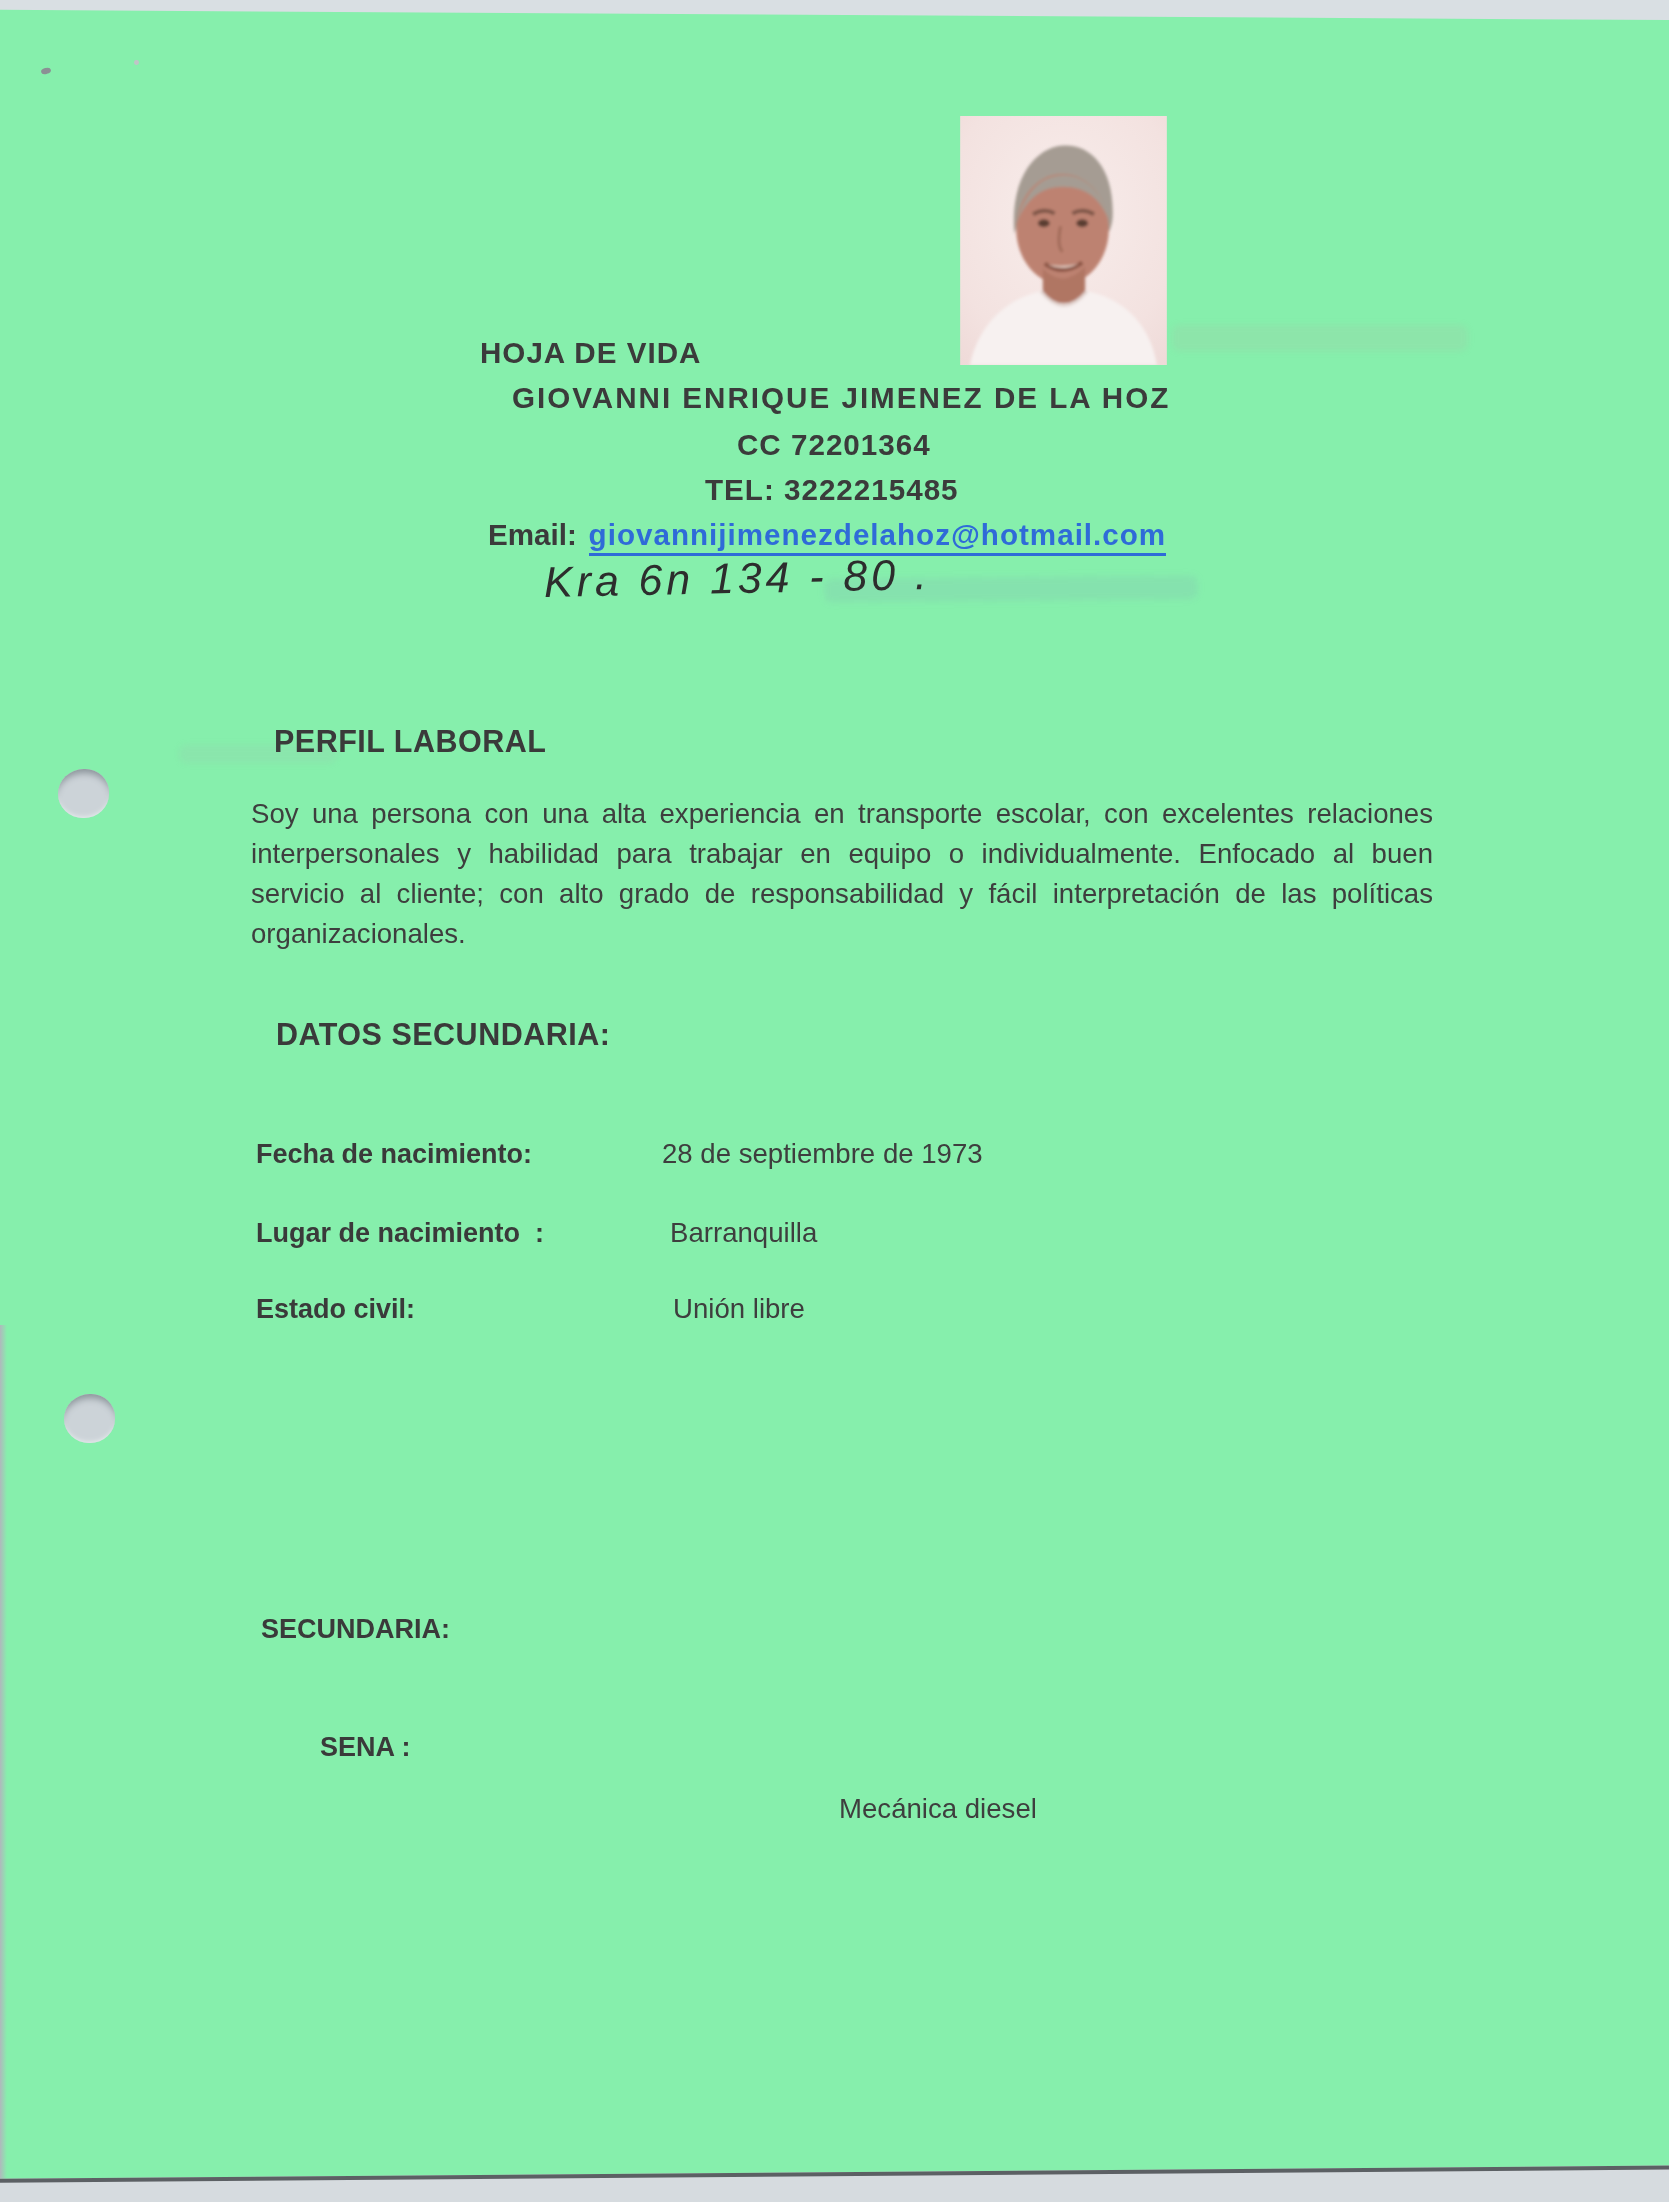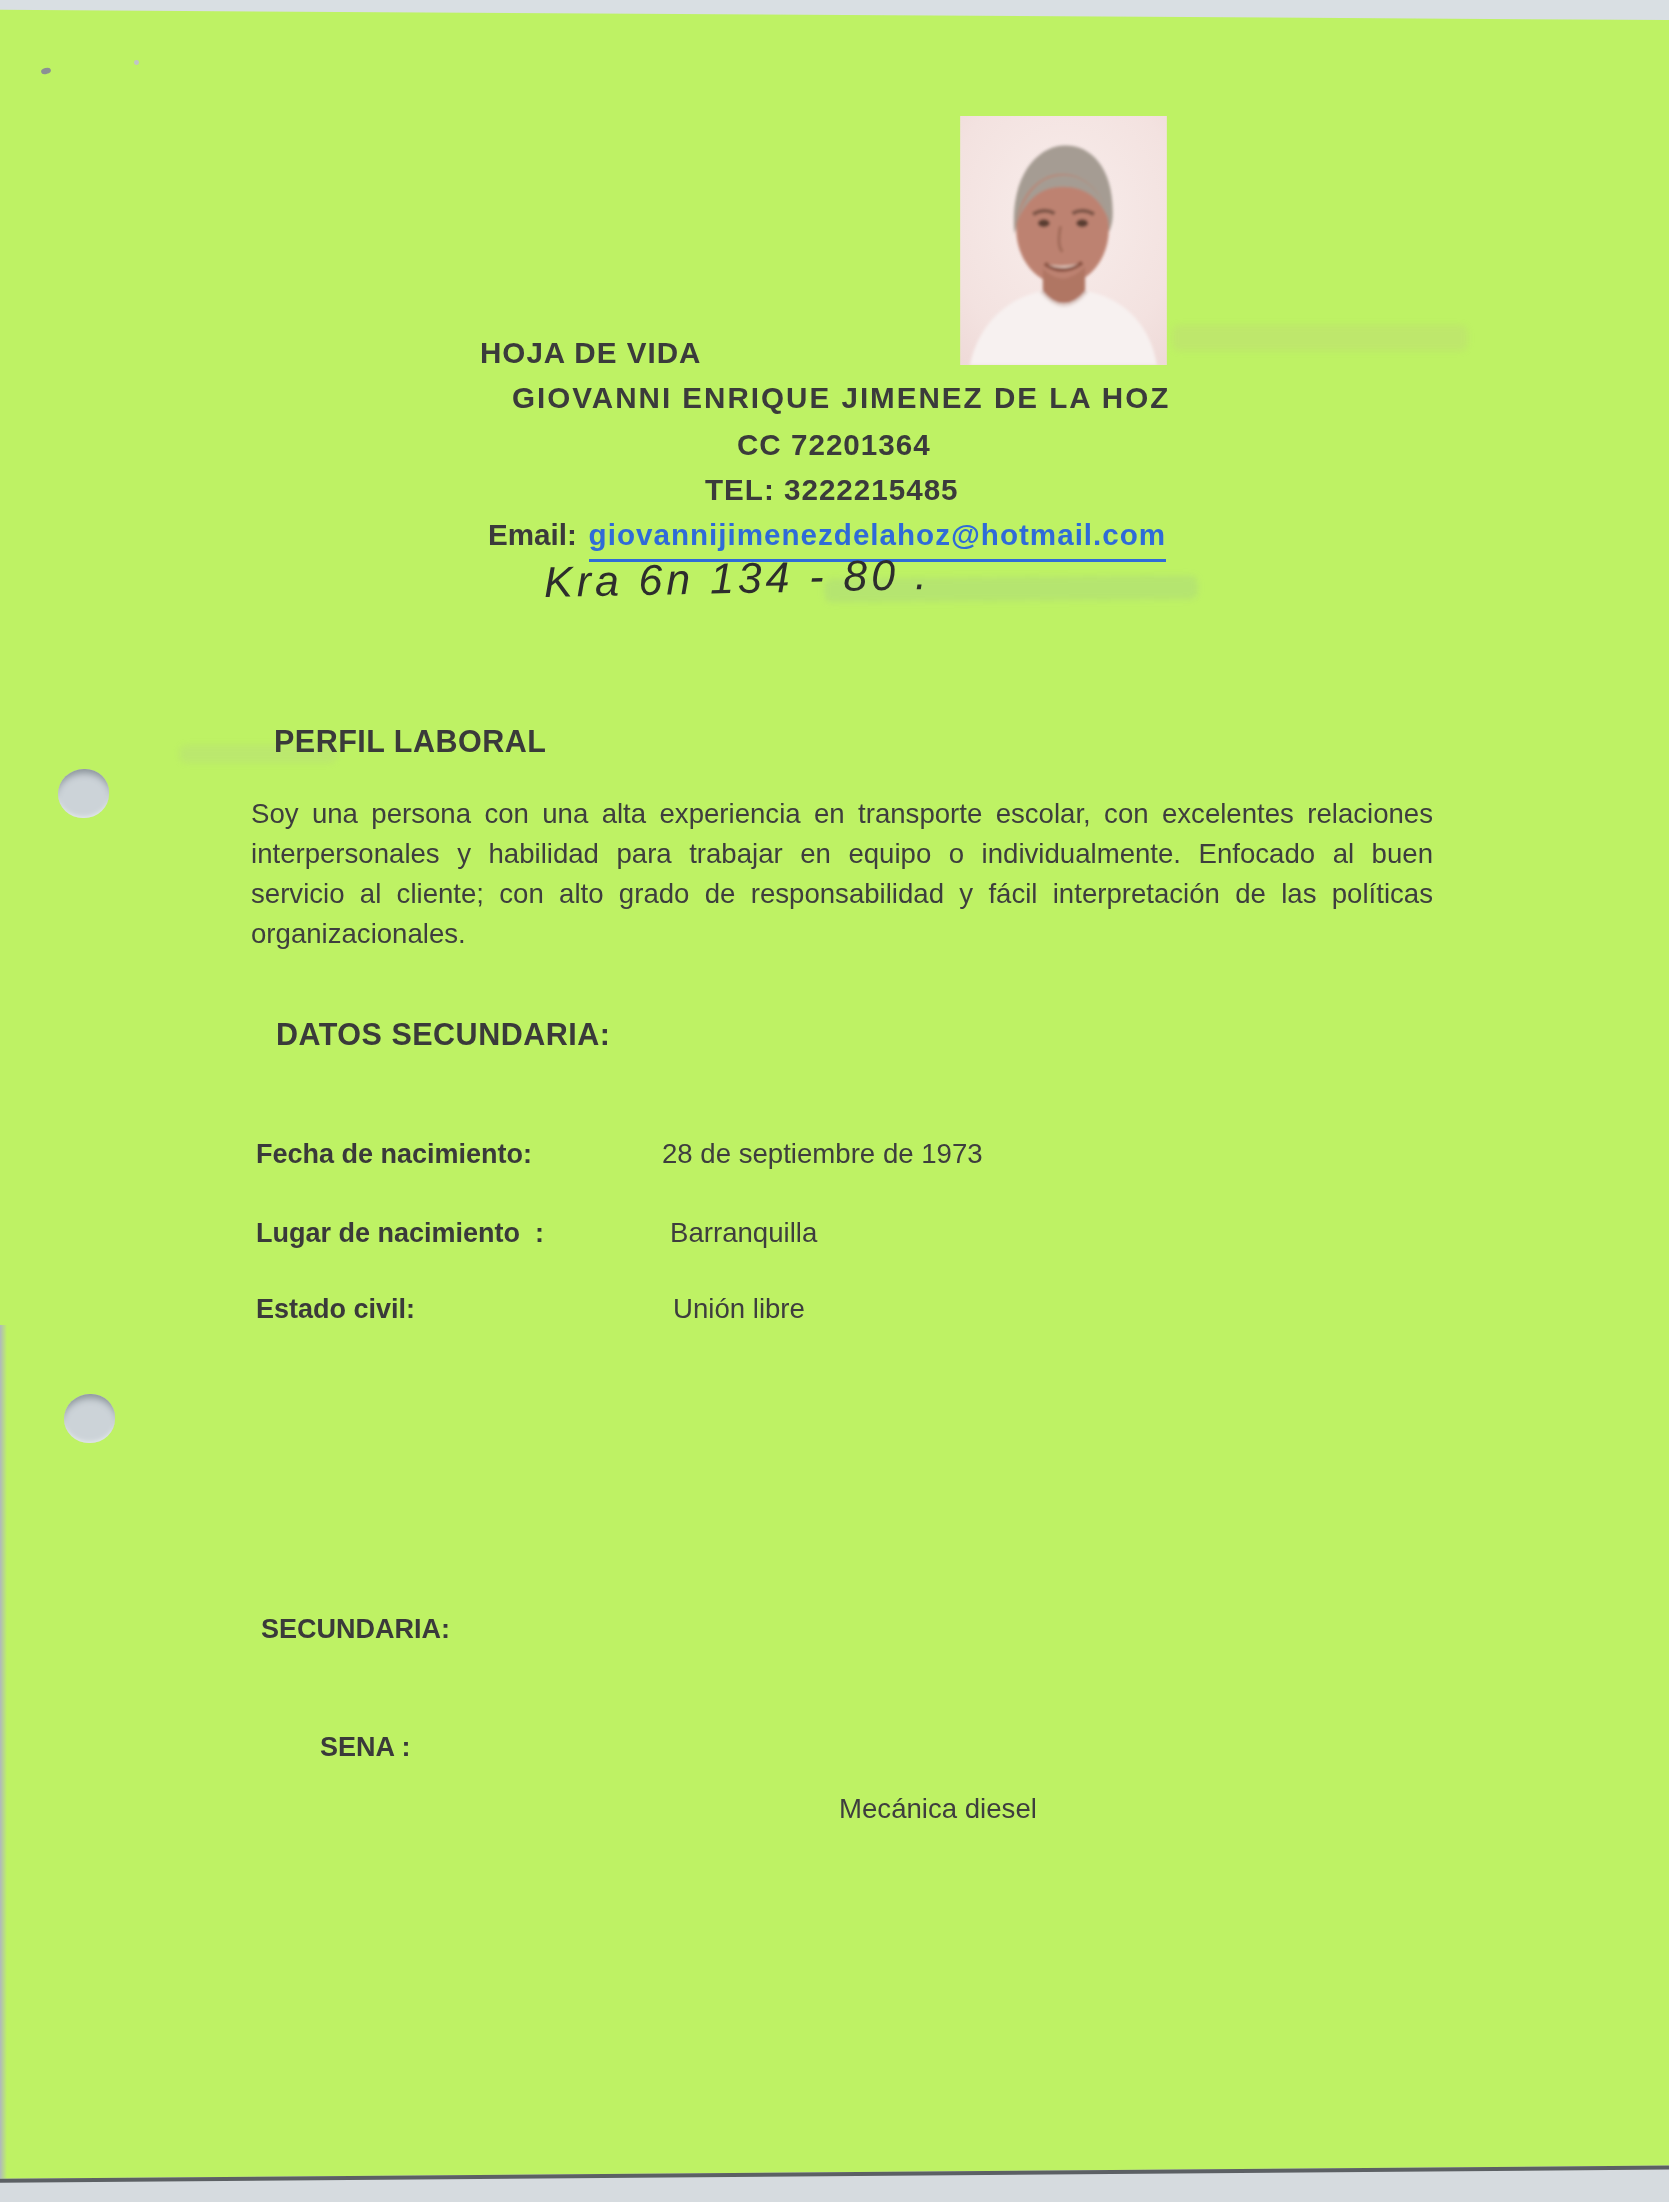--- a/index.html
+++ b/index.html
@@ -1,20 +1,20 @@
 <!DOCTYPE html>
 <html><head>
 <meta charset="utf-8">
 <style>
   html,body { margin:0; padding:0; background:#e8eaec; }
   .page {
     position:relative;
     width:1670px; height:2203px;
     margin:0 auto;
-    background:#bef264;
+    background:#86efac;
     overflow:hidden;
     font-family:"Liberation Sans", sans-serif;
     color:#3a3a3a;
   }
   
   .scan-top {
     position:absolute; top:-16.7px; left:-24.6px;
     width:1744px; height:31.5px;
     background:#d9dfe3;
     transform:rotate(0.35deg);
@@ -50,21 +50,21 @@
   .abs { position:absolute; white-space:pre; }
   .hdr { font-weight:bold; font-size:29.6px; color:#3b3b3b; }
   .title        { left:480px; top:336px; letter-spacing:1px; }
   .full-name    { left:512px; top:381px; letter-spacing:2px; }
   .cc-line      { left:737px; top:428px; letter-spacing:1px; }
   .tel-line     { left:705px; top:473px; letter-spacing:1px; }
   .email-line   { left:488px; top:518px; }
   .email-line a {
     color:#2f6bd8; text-decoration:none;
     border-bottom:3.9px solid #2f6bd8;
-    padding-bottom:7px; margin-left:11.8px;
+    padding-bottom:1px; margin-left:11.8px;
     display:inline-block; letter-spacing:1px;
   }
   .handwriting {
     left:544px; top:554px;
     font-size:43px; font-style:italic; font-weight:400;
     letter-spacing:3.9px; color:#2d2d2d;
     transform:rotate(-1.2deg);
   }
   .section-heading { font-weight:bold; font-size:30.5px; letter-spacing:0.5px; }
   .perfil-heading { left:251px; top:724px;margin-left:23px; }

